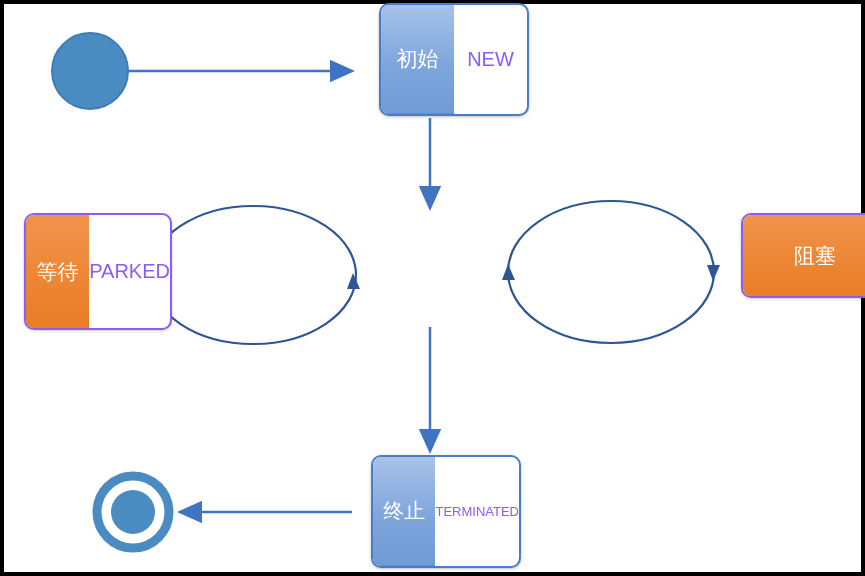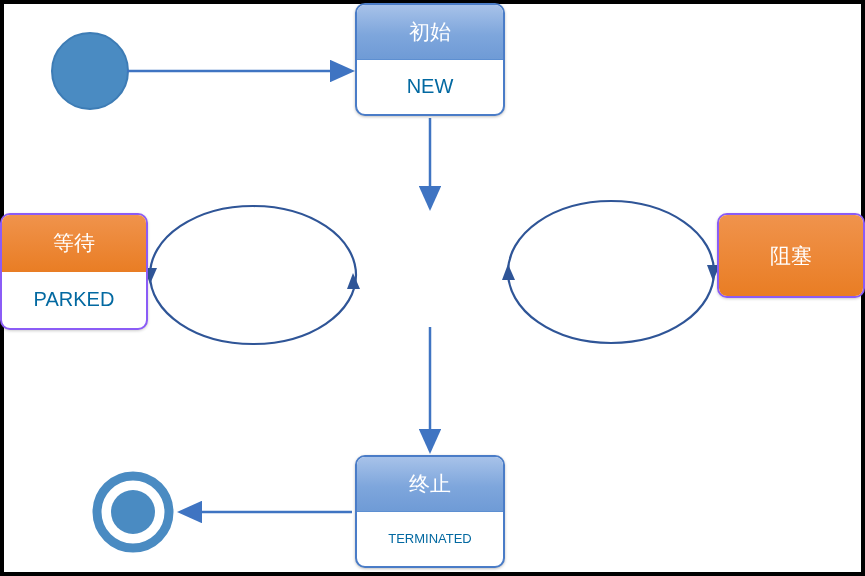--- a/index.html
+++ b/index.html
@@ -4,46 +4,46 @@
 <style>
   * { margin:0; padding:0; box-sizing:border-box; }
   html,body { background:#000; }
   .stage {
     position:relative; width:865px; height:576px; background:#000;
     font-family:"Liberation Sans","DejaVu Sans",sans-serif; overflow:hidden;
   }
   .canvas { position:absolute; left:4px; top:4px; width:857px; height:568px; background:#fff; }
   svg.layer { position:absolute; left:0; top:0; z-index:2; }
   .node {
-    position:absolute; z-index:3; display:flex; flex-direction:column;
-    border-radius:10px; background:#fff; overflow:hidden;
+    position:absolute; z-index:3; display:flex; flex-direction:row;
+    border-radius:10px; background:#fff; overflow:hidden;margin-left:24px;
   }
   .node.blue   { border:2px solid #4a7cc7; box-shadow:0 1px 3px rgba(0,0,0,.25); }
   .node.orange { border:2px solid #8b5cf6; box-shadow:0 1px 3px rgba(0,0,0,.2); }
   .node .hd {
     flex:1 1 50%; display:flex; align-items:center; justify-content:center;
     color:#fff; font-size:21px;
   }
   .node.blue .hd {
     background:linear-gradient(180deg,#a7c2e9 0%,#7ea6dc 55%,#6f9bd6 100%);
     border-bottom:1px solid #5d8fd1;
   }
   .node.orange .hd {
     background:linear-gradient(180deg,#f0934c 0%,#e97d24 100%);
   }
   .node .bd {
     flex:1 1 50%; display:flex; align-items:center; justify-content:center;
-    color:#0369a1; font-size:20px;
+    color:#8b5cf6; font-size:20px;
   }
   .node .bd.small { font-size:13px; }
   #node-new        { left:355px; top:3px;   width:150px; height:113px; }
   #node-runnable   { left:355px; top:212px; width:150px; height:113px; }
   #node-parked     { left:0px;   top:213px; width:148px; height:117px; }
   #node-pinned     { left:717px; top:213px; width:148px; height:85px; }
-  #node-terminated { left:355px; top:455px; width:150px; height:113px; }
+  #node-terminated { left:347px; top:455px; width:150px; height:113px; }
 </style>
 </head>
 <body>
 
 <div class="stage">
   <div class="canvas"></div>
 
   <svg class="layer" width="865" height="576" viewBox="0 0 865 576">
     <defs>
       <marker id="ah" markerWidth="10" markerHeight="9" refX="8" refY="4.5" orient="auto">

